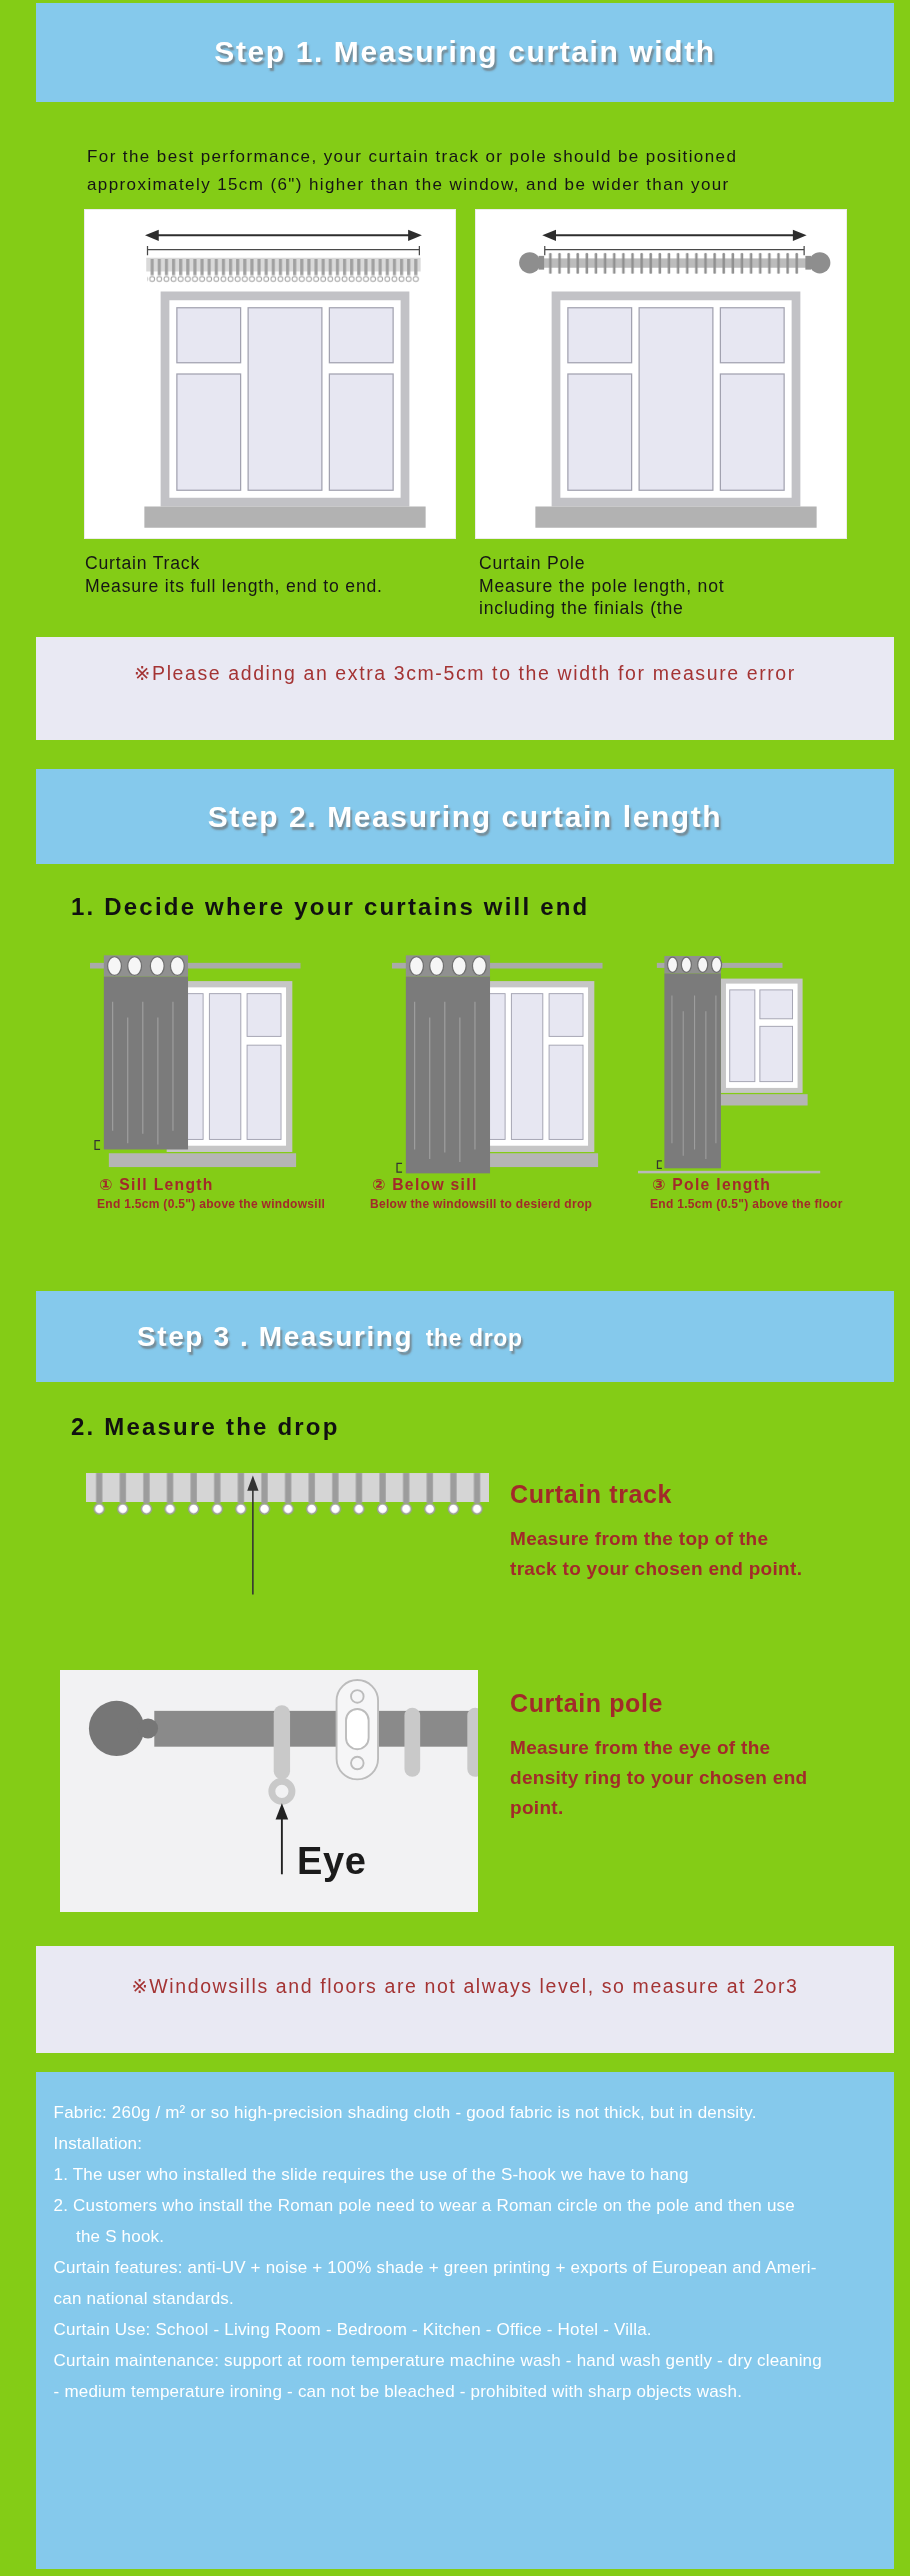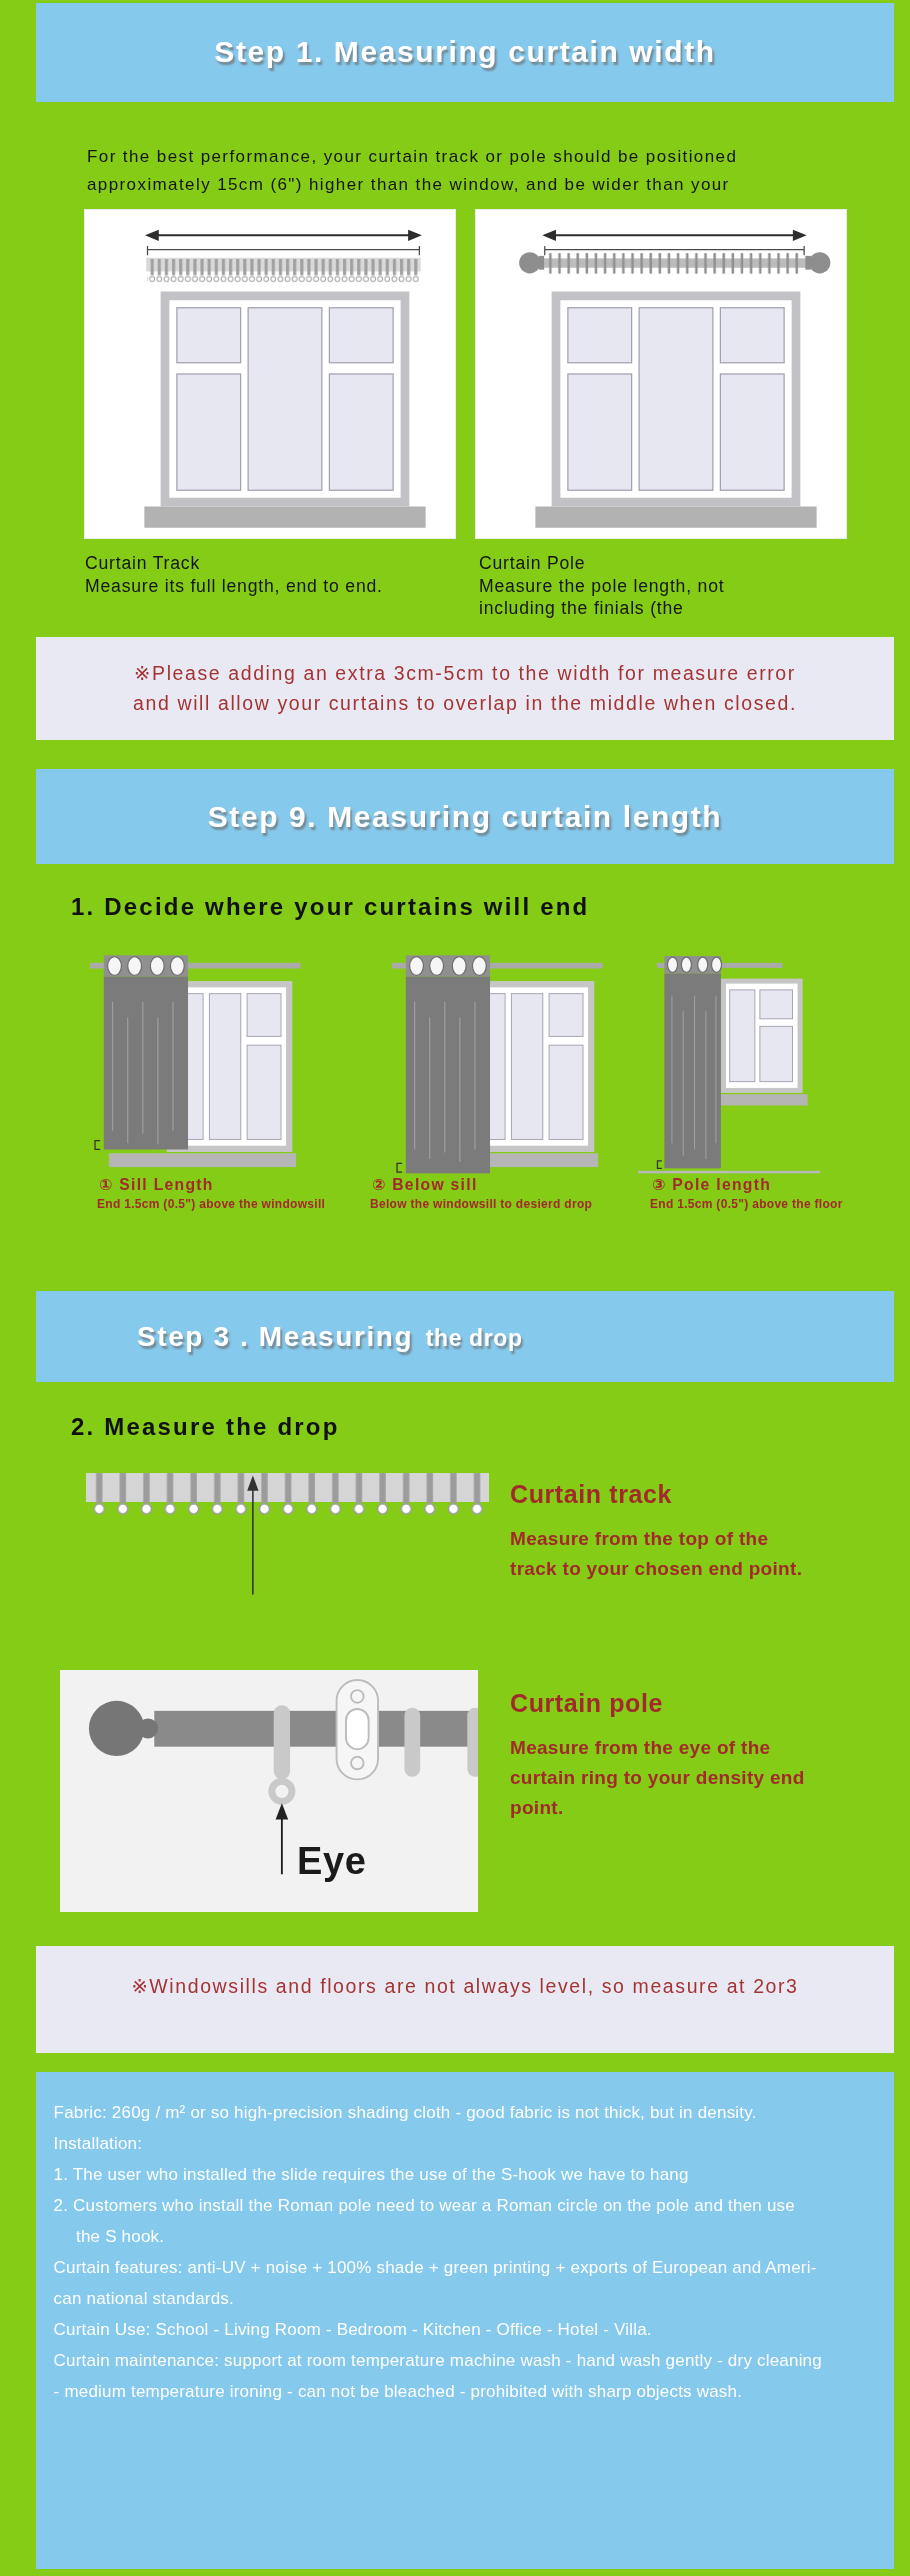--- a/index.html
+++ b/index.html
@@ -150,25 +150,24 @@
     <div>Measure its full length, end to end.</div>
   </div>
   <div class="cap" id="capPole">
     <div>Curtain Pole</div>
     <div>Measure the pole length, not</div>
     <div>including the finials (the</div>
   </div>
 
   <div class="note" id="note1">
     <div>※Please adding an extra 3cm-5cm to the width for measure error</div>
-    <div>and will allow your curtains to overlap in the middle when closed.</div>
   </div>
 
   <section class="band" id="band2">
-    <div class="t">Step 9. Measuring curtain length</div>
+    <div class="t">Step 2. Measuring curtain length</div>
   </section>
 
   <div class="h-black" id="heading1">1. Decide where your curtains will end</div>
 
   <div class="opt-svg" id="opt1">
     <span>
     <svg viewBox="0 0 452 372" aria-hidden="true">
       <rect x="78" y="33" width="335" height="9" fill="#aaaaaa"></rect>
       <rect x="200" y="62" width="200" height="272" fill="#c6c6c6"></rect>
       <rect x="210" y="72" width="180" height="252" fill="#ffffff"></rect>
@@ -291,21 +290,21 @@
       <line x1="353" y1="325" x2="353" y2="228" stroke="#222222" stroke-width="3"></line>
       <polygon points="353,212 343,238 363,238" fill="#222222"></polygon>
     </svg>
     </span>
   </div>
   <div id="eyeLabel">Eye</div>
 
   <div class="red-title" id="poleTitle">Curtain pole</div>
   <div class="red-desc" id="poleDesc">
     <div>Measure from the eye of the</div>
-    <div>curtain ring to your density end</div>
+    <div>density ring to your chosen end</div>
     <div>point.</div>
   </div>
 
   <div class="note" id="note2">
     <div>※Windowsills and floors are not always level, so measure at 2or3</div>
   </div>
 
   <div class="info">
     <div class="line">Fabric: 260g / m² or so high-precision shading cloth - good fabric is not thick, but in density.</div>
     <div class="line">Installation:</div>

